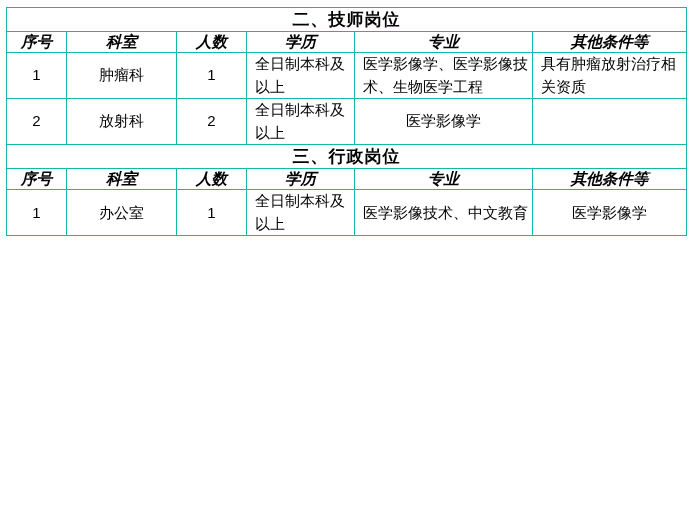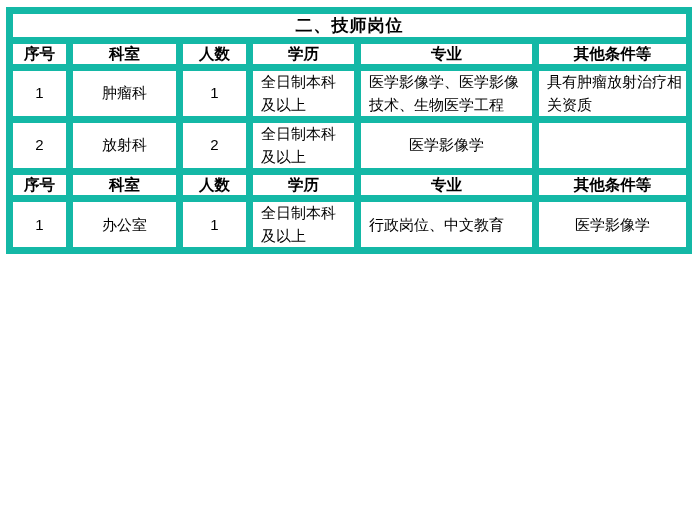--- a/index.html
+++ b/index.html
@@ -19,38 +19,39 @@
     height: 511px;
     box-sizing: border-box;
     padding: 7px 6px 0 6px;
   }
   table.doc-table {
     width: 680px;
     border-collapse: collapse;
     table-layout: fixed;
   }
   table.doc-table td {
-    border: 7px solid #14b8a6;
+    border: 1px solid #14b8a6;
     padding: 0;
     vertical-align: middle;
     text-align: center;
   }
   .section-title {
     font-size: 17px;
     font-weight: bold;
     letter-spacing: 1px;
     padding: 12px 0 12px 0;
     text-align: center;
   }
   .col-head {
     font-size: 15.5px;
     font-weight: bold;
     padding: 13px 2px 13px 2px;
     text-align: center;
     line-height: 1.3;
+    font-style: italic;
   }
   .cell {
     font-size: 15px;
     line-height: 1.5;
     padding: 9px 6px 9px 6px;
     text-align: center;
   }
   .cell.wrap-left {
     text-align: left;
     padding-left: 8px;
@@ -99,31 +100,34 @@
       </tr>
       <tr>
         <td class="cell">2</td>
         <td class="cell">放射科</td>
         <td class="cell">2</td>
         <td class="cell wrap-left">全日制本科及以上</td>
         <td class="cell">医学影像学</td>
         <td class="cell"></td>
       </tr>
       <tr>
+        <td colspan="6" class="section-title">三、行政岗位</td>
+      </tr>
+      <tr>
         <td class="col-head">序号</td>
         <td class="col-head">科室</td>
         <td class="col-head">人数</td>
         <td class="col-head">学历</td>
         <td class="col-head">专业</td>
         <td class="col-head">其他条件等</td>
       </tr>
       <tr>
         <td class="cell">1</td>
         <td class="cell">办公室</td>
         <td class="cell">1</td>
         <td class="cell wrap-left">全日制本科及以上</td>
-        <td class="cell wrap-left">行政岗位、中文教育</td>
+        <td class="cell wrap-left">医学影像技术、中文教育</td>
         <td class="cell">医学影像学</td>
       </tr>
     </tbody>
   </table>
 
 </div>
 
 </body></html>

